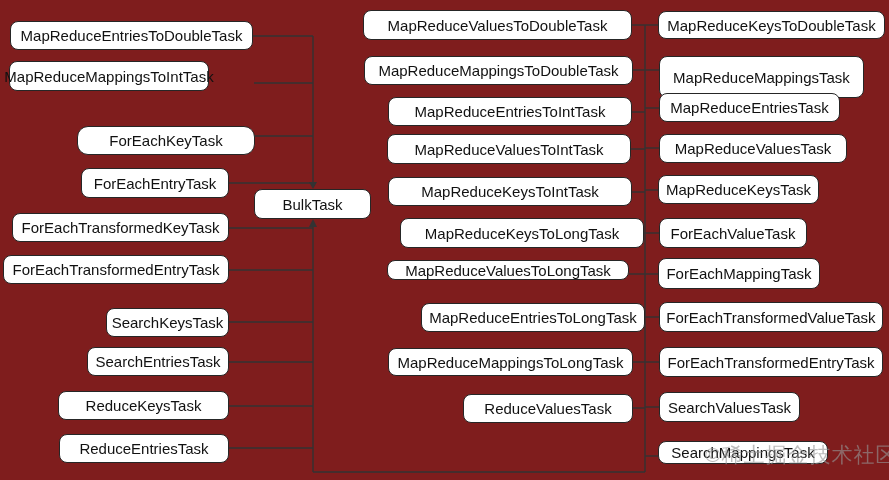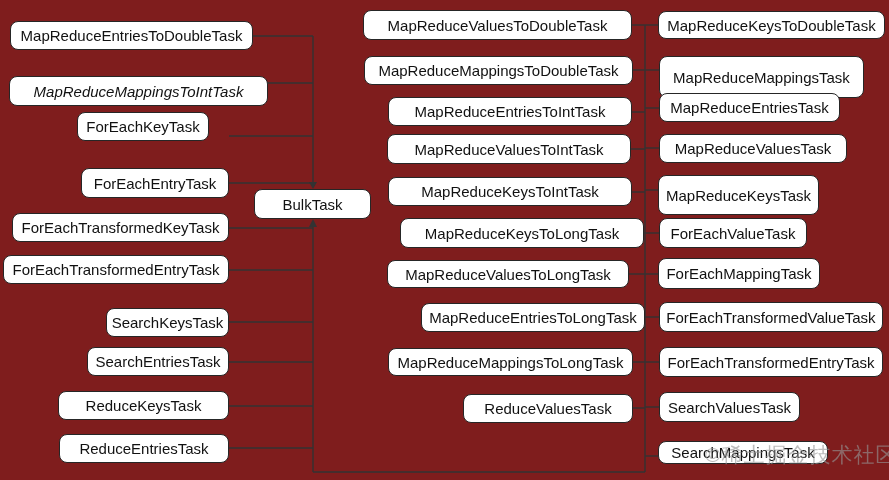--- a/index.html
+++ b/index.html
@@ -59,24 +59,24 @@
       <line x1="645" y1="362" x2="659" y2="362" stroke="#333333" stroke-width="1.4"></line>
       <line x1="645" y1="407" x2="659" y2="407" stroke="#333333" stroke-width="1.4"></line>
       <line x1="645" y1="456" x2="658" y2="456" stroke="#333333" stroke-width="1.4"></line>
       <polygon points="313,189 309,182 317,182" fill="#333333"></polygon>
       <polygon points="313,219 309,227 317,227" fill="#333333"></polygon>
     </svg>
   <div id="nodes">
       <div class="node" style="left: 10px; top: 21px; width: 243px; height: 29px;">
         <span>MapReduceEntriesToDoubleTask</span>
       </div>
-      <div class="node" style="left: 9px; top: 76px; width: 259px; height: 30px; font-style: italic;">
+      <div class="node" style="left: 9px; top: 61px; width: 200px; height: 30px;">
         <span>MapReduceMappingsToIntTask</span>
       </div>
-      <div class="node" style="left: 77px; top: 112px; width: 132px; height: 29px;">
+      <div class="node" style="left: 77px; top: 126px; width: 178px; height: 29px; border-radius: 11px;">
         <span>ForEachKeyTask</span>
       </div>
       <div class="node" style="left: 81px; top: 168px; width: 148px; height: 30px;">
         <span>ForEachEntryTask</span>
       </div>
       <div class="node" style="left: 12px; top: 213px; width: 217px; height: 29px;">
         <span>ForEachTransformedKeyTask</span>
       </div>
       <div class="node" style="left: 3px; top: 255px; width: 226px; height: 29px;">
         <span>ForEachTransformedEntryTask</span>
@@ -107,21 +107,21 @@
       </div>
       <div class="node" style="left: 387px; top: 134px; width: 244px; height: 30px;">
         <span>MapReduceValuesToIntTask</span>
       </div>
       <div class="node" style="left: 388px; top: 177px; width: 244px; height: 29px;">
         <span>MapReduceKeysToIntTask</span>
       </div>
       <div class="node" style="left: 400px; top: 218px; width: 244px; height: 30px;">
         <span>MapReduceKeysToLongTask</span>
       </div>
-      <div class="node" style="left: 387px; top: 260px; width: 242px; height: 28px;">
+      <div class="node" style="left: 387px; top: 260px; width: 242px; height: 20px;">
         <span>MapReduceValuesToLongTask</span>
       </div>
       <div class="node" style="left: 421px; top: 303px; width: 224px; height: 29px;">
         <span>MapReduceEntriesToLongTask</span>
       </div>
       <div class="node" style="left: 388px; top: 348px; width: 245px; height: 28px;">
         <span>MapReduceMappingsToLongTask</span>
       </div>
       <div class="node" style="left: 463px; top: 394px; width: 170px; height: 29px;">
         <span>ReduceValuesTask</span>
@@ -131,21 +131,21 @@
       </div>
       <div class="node" style="left: 659px; top: 56px; width: 205px; height: 42px;">
         <span>MapReduceMappingsTask</span>
       </div>
       <div class="node" style="left: 659px; top: 93px; width: 181px; height: 29px;">
         <span>MapReduceEntriesTask</span>
       </div>
       <div class="node" style="left: 659px; top: 134px; width: 188px; height: 29px;">
         <span>MapReduceValuesTask</span>
       </div>
-      <div class="node" style="left: 658px; top: 175px; width: 161px; height: 40px;">
+      <div class="node" style="left: 658px; top: 175px; width: 161px; height: 29px;">
         <span>MapReduceKeysTask</span>
       </div>
       <div class="node" style="left: 659px; top: 218px; width: 148px; height: 30px;">
         <span>ForEachValueTask</span>
       </div>
       <div class="node" style="left: 658px; top: 258px; width: 162px; height: 31px;">
         <span>ForEachMappingTask</span>
       </div>
       <div class="node" style="left: 659px; top: 302px; width: 224px; height: 30px;">
         <span>ForEachTransformedValueTask</span>

